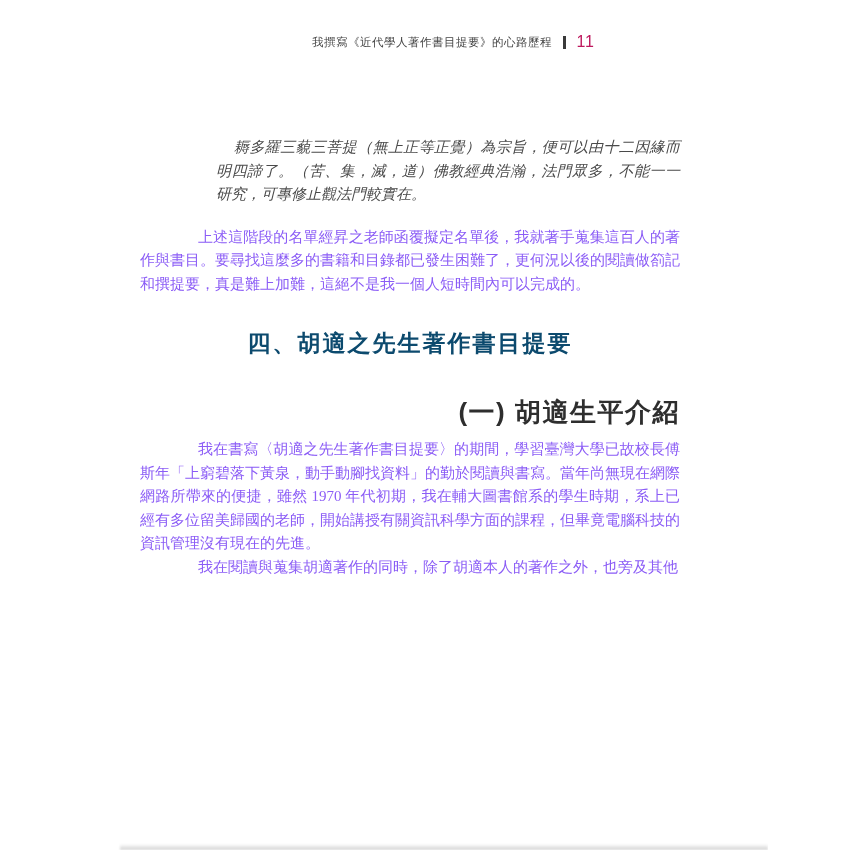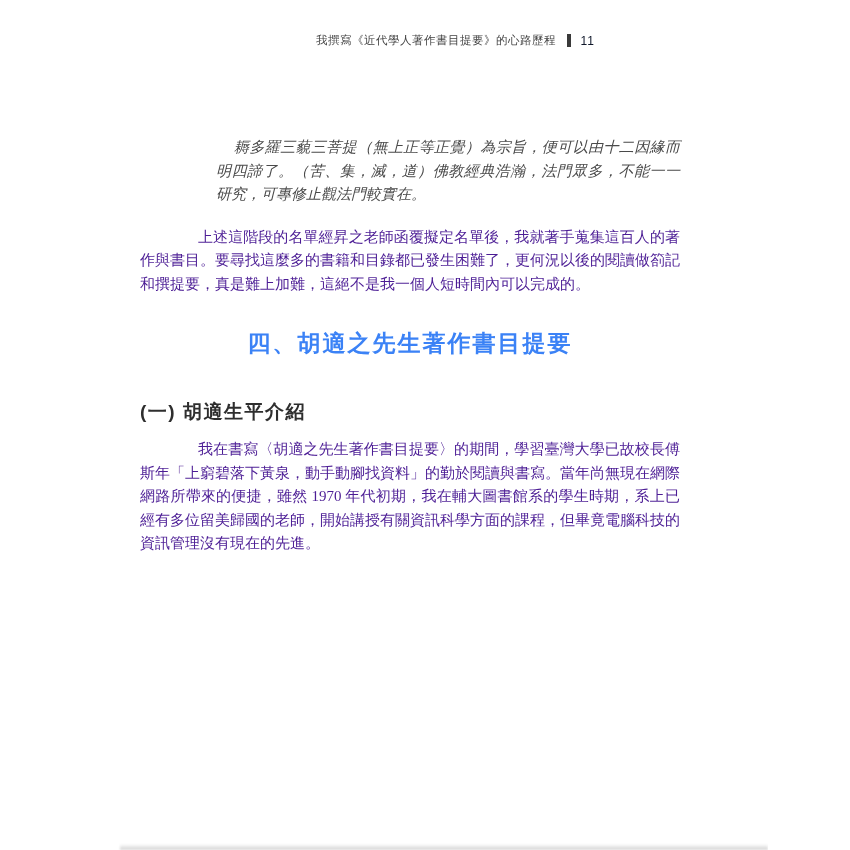--- a/index.html
+++ b/index.html
@@ -43,38 +43,38 @@
     white-space: nowrap;
   }
   .header-divider {
     display: inline-block;
     width: 3.5px;
     height: 13px;
     background: #3a3a3a;
     margin: 0 10px 0 11px;
   }
   .header-page-number {
-    font-size: 12px;
-    color: #0f172a;
+    font-size: 16px;
+    color: #be185d;
     letter-spacing: 1px;
   }
 
   
   .content {
     position: absolute;
     left: 140px;
     top: 0;
     width: 540px;
   }
   .content p {
     margin: 0;
     font-size: 15px;
     line-height: 23.5px;
     text-align: justify;
-    color: #4c1d95;
+    color: #8b5cf6;
   }
 
   
   .letter {
     margin-top: 136px;
     margin-left: 76px;
     font-style: italic;
     color: #4a4a4a;
   }
   .letter p { color: #4a4a4a; }
@@ -90,30 +90,30 @@
   .body-p1 { margin-top: 19px !important; }
 
   .section-heading {
     margin: 31px 0 0 0;
     font-family: "Liberation Sans", "DejaVu Sans", sans-serif;
     font-size: 23px;
     font-weight: bold;
     line-height: 33px;
     letter-spacing: 2px;
     text-align: center;
-    color: #3b82f6;
+    color: #0c4a6e;
   }
   .subsection-heading {
     margin: 39px 0 0 0;
     font-family: "Liberation Sans", "DejaVu Sans", sans-serif;
-    font-size: 19px;
+    font-size: 26px;
     font-weight: bold;
     line-height: 26px;
     letter-spacing: 1.5px;
-    text-align: left;
+    text-align: right;
     color: #2e2e2e;
   }
   .body-p3 { margin-top: 13px !important; }
 </style>
 </head>
 <body>
 
 <div class="page">
 
   <div class="running-header">
@@ -130,16 +130,17 @@
 
     <p class="body-p body-p1">上述這階段的名單經昇之老師函覆擬定名單後，我就著手蒐集這百人的著作與書目。要尋找這麼多的書籍和目錄都已發生困難了，更何況以後的閱讀做箚記和撰提要，真是難上加難，這絕不是我一個人短時間內可以完成的。</p>
 
 
     <h2 class="section-heading">四、胡適之先生著作書目提要</h2>
 
     <h3 class="subsection-heading">(一) 胡適生平介紹</h3>
 
     <p class="body-p body-p3">我在書寫〈胡適之先生著作書目提要〉的期間，學習臺灣大學已故校長傅斯年「上窮碧落下黃泉，動手動腳找資料」的勤於閱讀與書寫。當年尚無現在網際網路所帶來的便捷，雖然 1970 年代初期，我在輔大圖書館系的學生時期，系上已經有多位留美歸國的老師，開始講授有關資訊科學方面的課程，但畢竟電腦科技的資訊管理沒有現在的先進。</p>
 
+    <p class="body-p">我在閱讀與蒐集胡適著作的同時，除了胡適本人的著作之外，也旁及其他</p>
 
   </div>
 
 </div>
 
 </body></html>

